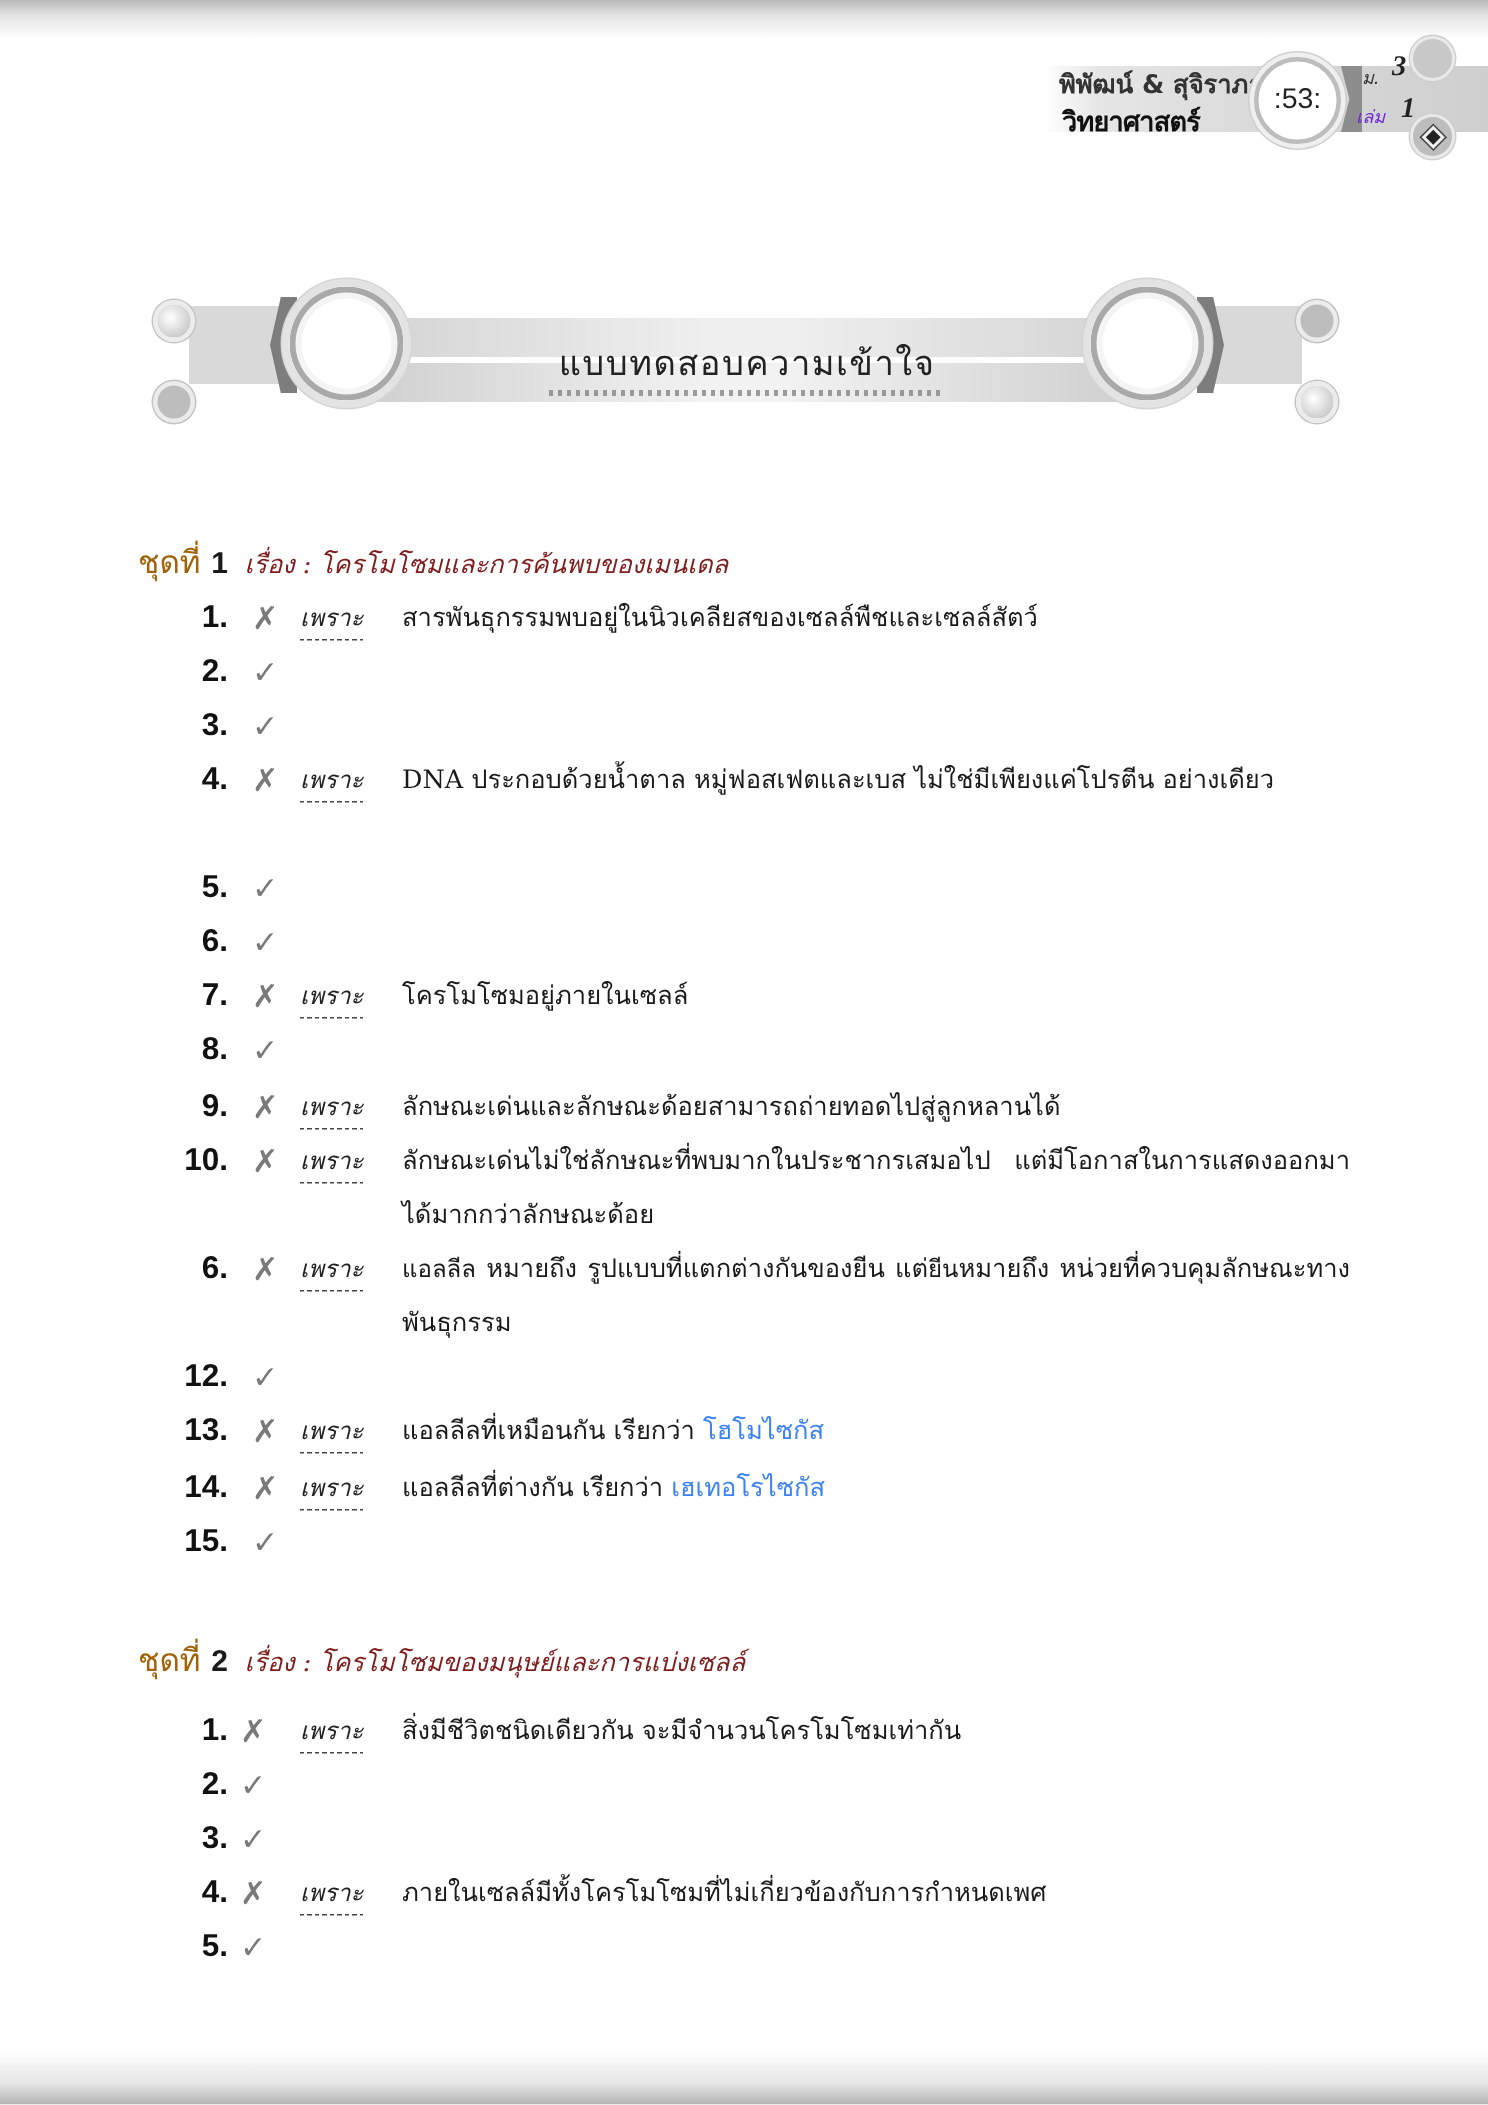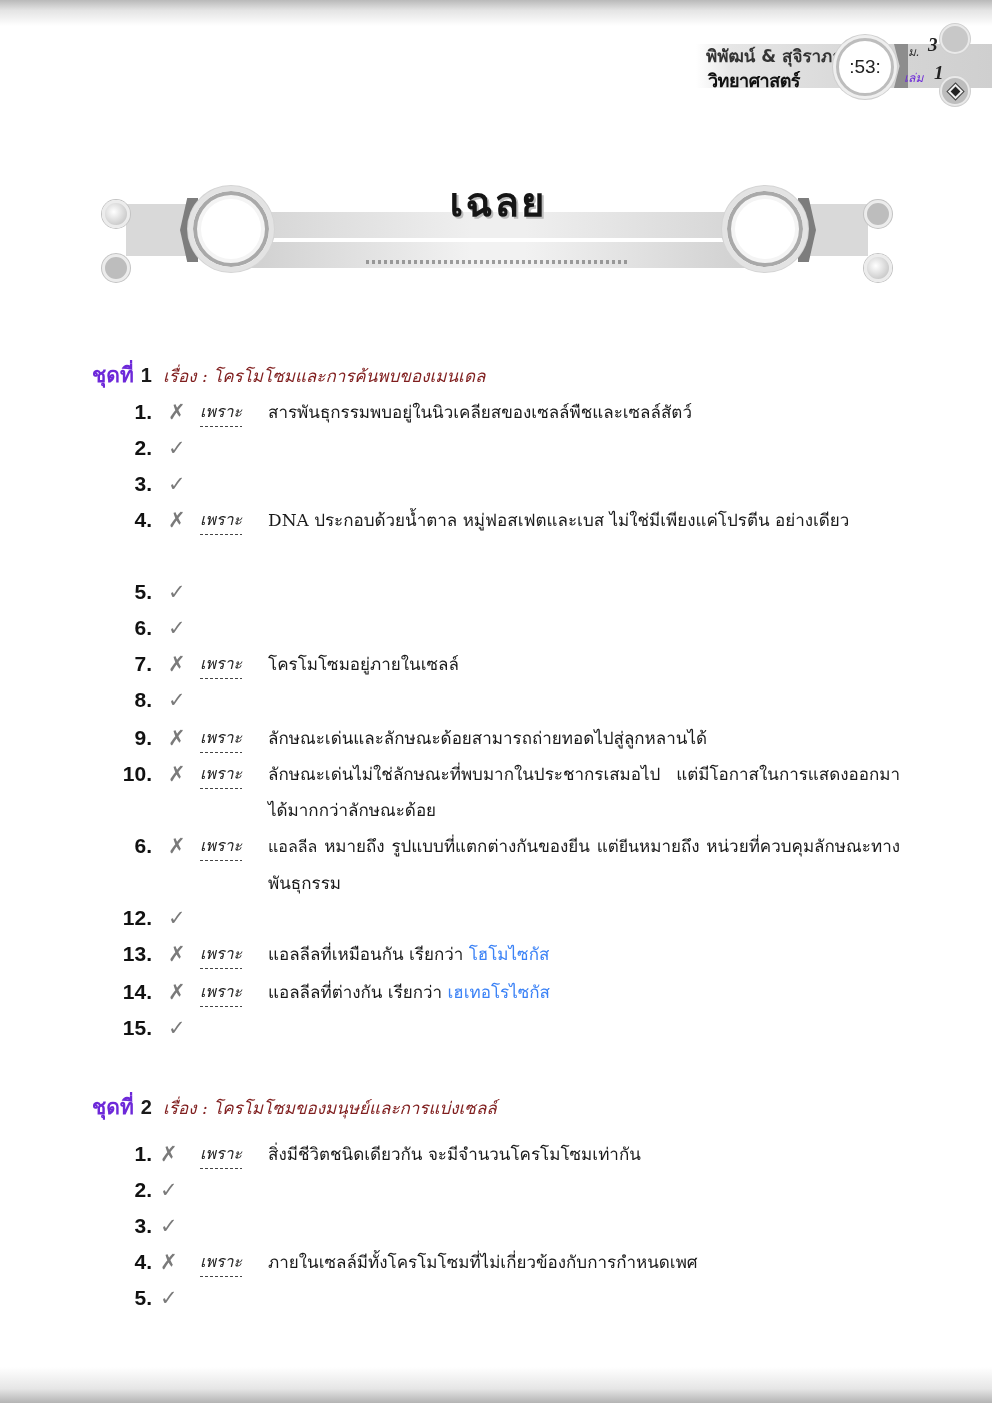--- a/index.html
+++ b/index.html
@@ -64,21 +64,21 @@
     text-shadow: 2px 2px 0 #bdbdbd, -1px -1px 0 #fff; letter-spacing: 2px; }
   .bn-sub { position: absolute; left: 0; width: 800px; top: 48px; text-align: center;
     font-family: "DejaVu Sans", sans-serif; font-size: 23px; color: #222; letter-spacing: 1px; }
   .bn-wave { position: absolute; left: 268px; top: 84px; width: 264px; height: 4px;
     background: repeating-linear-gradient(to right, #777 0 3px, transparent 3px 6px); opacity: .7; }
   .bn-unit { position: absolute; left: 0; width: 800px; top: 92px; text-align: center;
     font-family: "DejaVu Serif", serif; font-style: italic; font-weight: bold; font-size: 22px; color: #111; }
 
   
   .section-head { position: absolute; left: 92px; white-space: nowrap; }
-  .sh-label { font-family: "DejaVu Sans", sans-serif; font-weight: bold; font-size: 21px; color: #6d28d9; }
+  .sh-label { font-family: "DejaVu Sans", sans-serif; font-weight: normal; font-size: 21px; color: #a16207; }
   .sh-num { font-family: "Liberation Sans", sans-serif; font-weight: bold; font-size: 20px; margin-left: 2px; }
   .sh-topic { font-family: "DejaVu Serif", serif; font-style: italic; font-size: 17px; color: #7f1d1d; margin-left: 6px; }
 
   .item { position: absolute; left: 116px; width: 790px; }
   .num { position: absolute; left: 0; width: 36px; text-align: right; font-family: "Liberation Sans", sans-serif;
     font-weight: bold; font-size: 21px; color: #111; line-height: 24px; }
   .mark { position: absolute; left: 52px; font-family: "DejaVu Sans", sans-serif; font-size: 21px; color: #7a7a7a; line-height: 24px; }
   .because { position: absolute; left: 84px; font-family: "DejaVu Serif", serif; font-style: italic; font-size: 16px;
     color: #222; line-height: 24px; padding-bottom: 3px;
     background: repeating-linear-gradient(to right, #444 0 3px, transparent 3px 5px) left bottom / 100% 1px no-repeat; }
@@ -117,21 +117,21 @@
   <div class="bn-plate l"></div>
   <div class="bn-plate r"></div>
   <div class="bn-wedge l"></div>
   <div class="bn-wedge r"></div>
   <div class="bn-ring l"></div>
   <div class="bn-ring r"></div>
   <div class="bn-dot a"></div>
   <div class="bn-dot b"></div>
   <div class="bn-dot c"></div>
   <div class="bn-dot d"></div>
-  <div class="bn-title">เฉลย</div>
+  <div class="bn-sub">แบบทดสอบความเข้าใจ</div>
   <div class="bn-wave"></div>
 </div>
 
 <div class="section-head" style="top:358px;">
   <span class="sh-label">ชุดที่</span>
   <span class="sh-num">1</span>
   <span class="sh-topic">เรื่อง : โครโมโซมและการค้นพบของเมนเดล</span>
 </div>
 
 <div id="sec1" class="s1-items">

